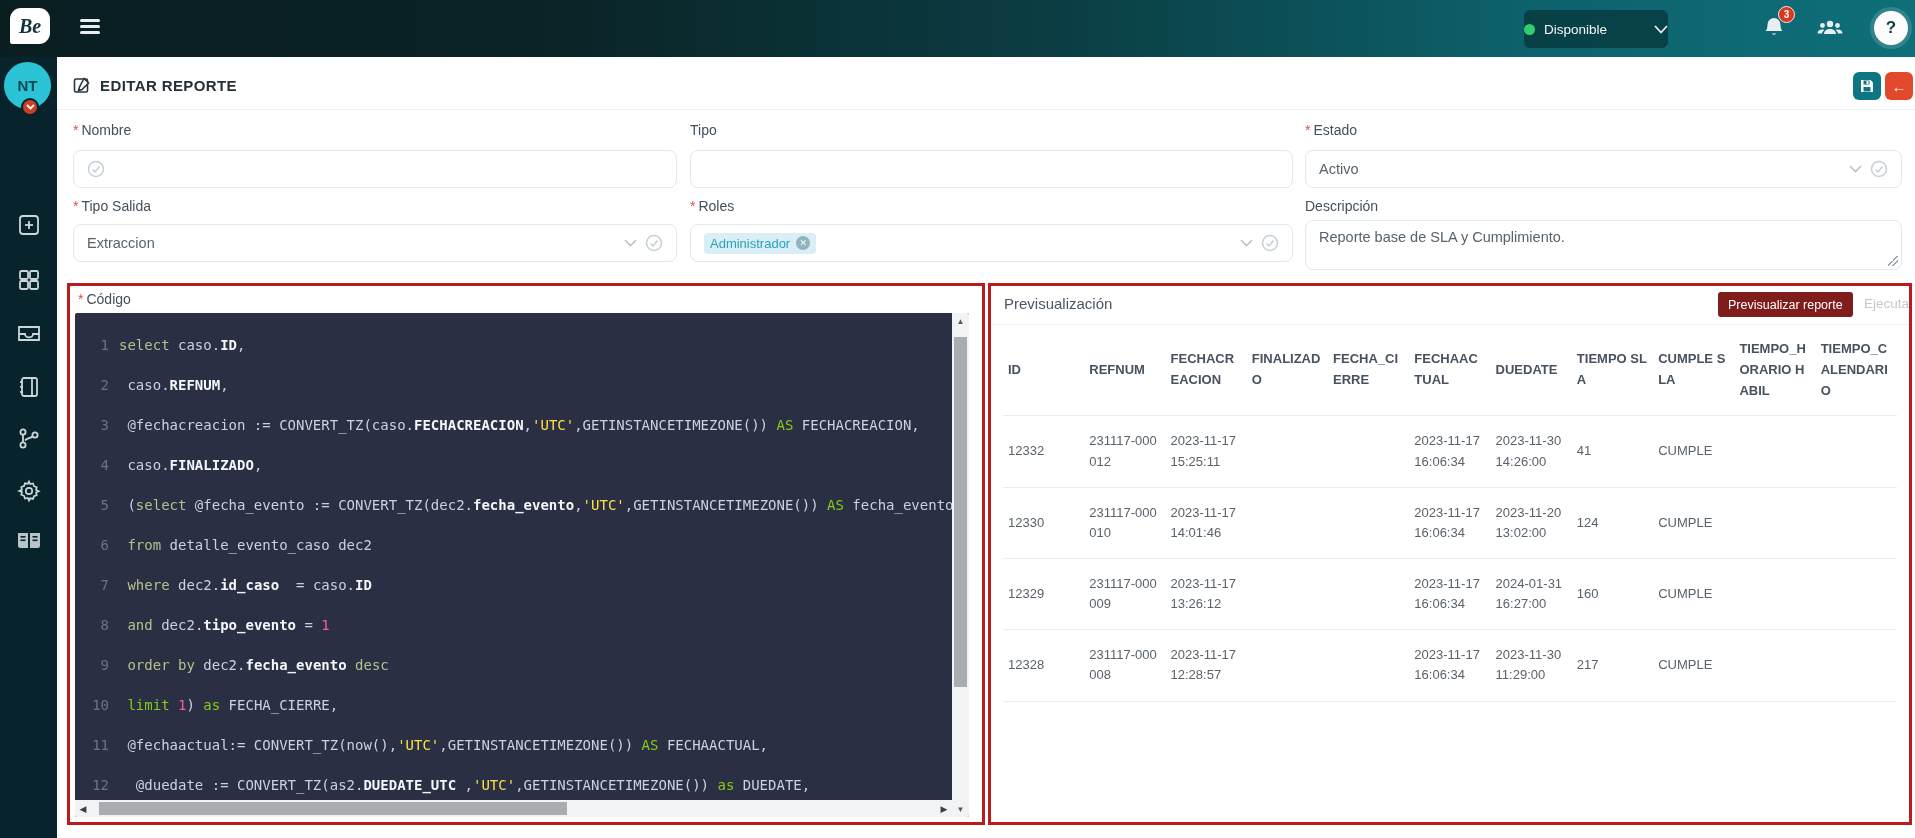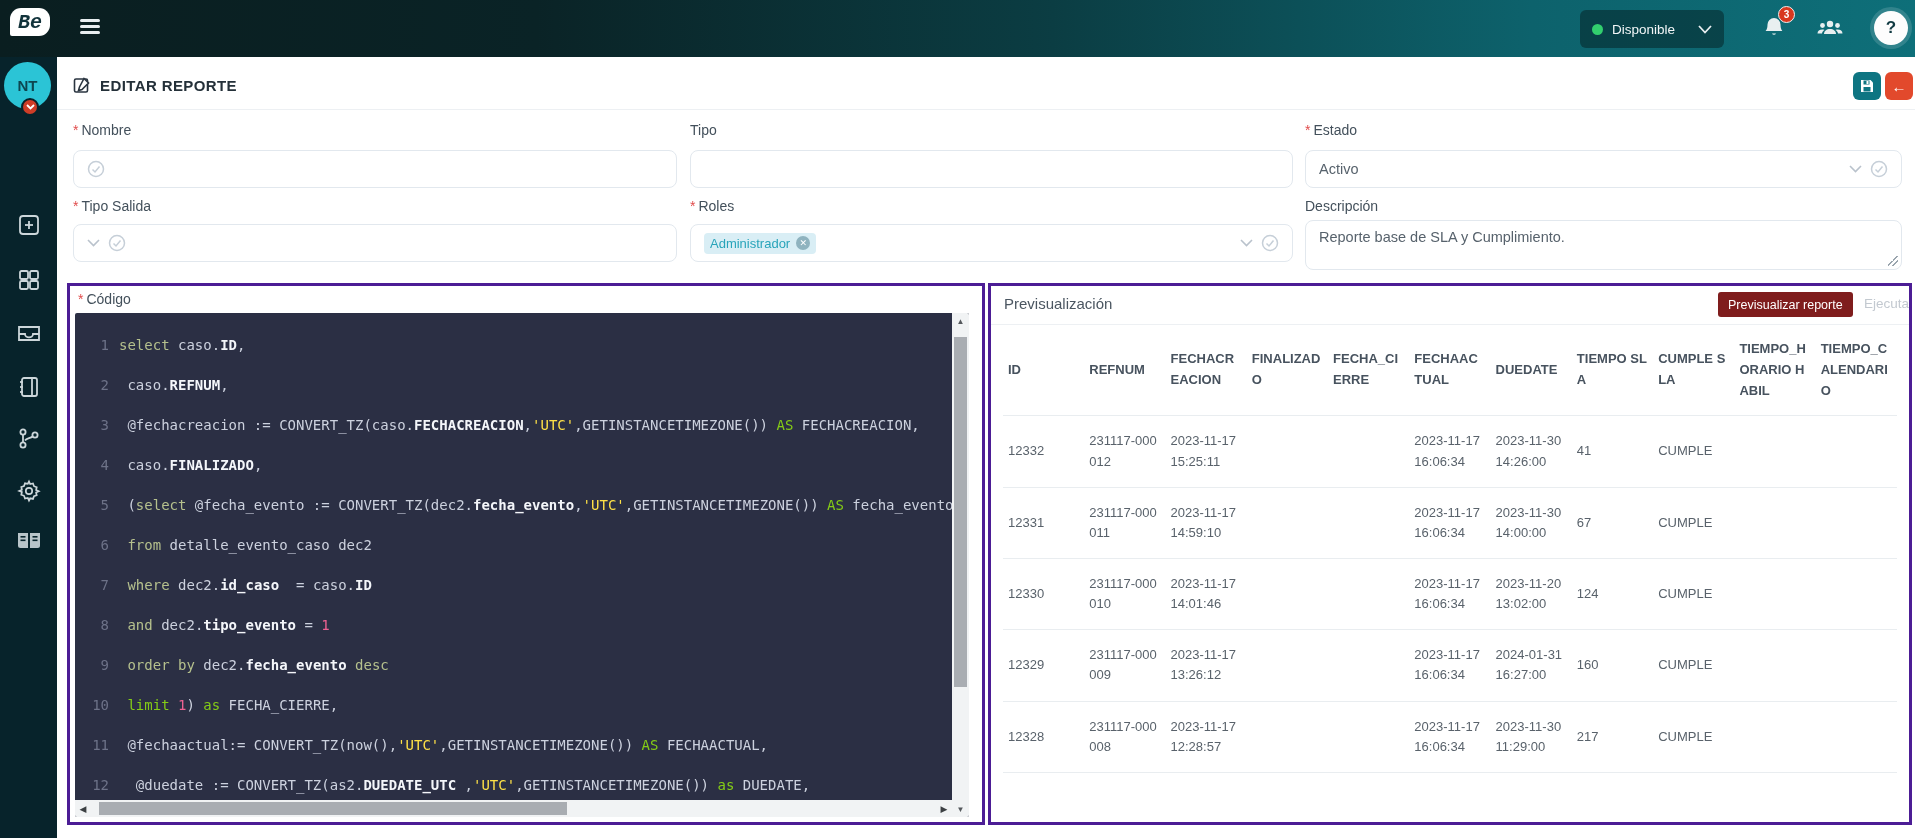--- a/index.html
+++ b/index.html
@@ -3,28 +3,28 @@
 <meta charset="utf-8">
 <style>
   * { margin:0; padding:0; box-sizing:border-box; }
   html,body { width:1915px; height:838px; overflow:hidden; background:#fff;
     font-family:"Liberation Sans", sans-serif; }
   .canvas { position:relative; width:1915px; height:838px; background:#fff; }
 
   
   .topbar { position:absolute; left:0; top:0; width:1915px; height:57px;
     background:linear-gradient(90deg,#0a1e20 0%,#0a2326 28%,#0b3d43 55%,#0d626c 80%,#0e6f79 100%); }
-  .logo { position:absolute; left:10px; top:8px; width:40px; height:28px; background:#fff;
+  .logo { position:absolute; left:10px; top:8px; width:40px; height:36px; background:#fff;
     border-radius:11px 11px 11px 2px; display:flex; align-items:center; justify-content:center;
-    font-family:Liberation Mono, monospace; font-weight:bold; font-style:italic; font-size:20px; color:#12333b; }
+    font-family:Liberation Serif, serif; font-weight:bold; font-style:italic; font-size:20px; color:#12333b; }
   .hamburger { position:absolute; left:80px; top:19px; width:20px; height:16px; cursor:pointer; }
   .hamburger span { display:block; height:2.5px; background:#e8eef0; margin-bottom:3.5px; border-radius:2px; }
-  .status-pill { position:absolute; left:1580px; top:10px; width:144px; height:38px;
+  .status-pill { position:absolute; left:1524px; top:10px; width:144px; height:38px;
     background:rgba(5,36,40,.55); border-radius:6px; display:flex; align-items:center;
-    padding:0 12px; gap:9px; color:#f2f6f7; font-size:13.5px; cursor:pointer; }
+    padding:0 0; gap:9px; color:#f2f6f7; font-size:13.5px; cursor:pointer; }
   .status-dot { width:11px; height:11px; border-radius:50%; background:#32cf6e; }
   .status-pill .chev { margin-left:auto; }
   .tb-icon { position:absolute; top:14px; width:28px; height:28px; display:flex; align-items:center; justify-content:center; cursor:pointer; }
   .badge { position:absolute; left:1778px; top:6px; min-width:17px; height:17px; border-radius:9px;
     background:#d8381f; border:1.5px solid #eee; color:#fff; font-size:10px; font-weight:bold;
     display:flex; align-items:center; justify-content:center; padding:0 3px; }
   .help-circle { position:absolute; left:1874px; top:11px; width:34px; height:34px; border-radius:50%;
     background:#fdfdfd; box-shadow:0 0 0 4px rgba(255,255,255,.15); display:flex; align-items:center;
     justify-content:center; color:#113a42; font-weight:bold; font-size:17px; cursor:pointer; }
 
@@ -56,21 +56,21 @@
   .chip { background:#d9eef5; color:#28a4ba; font-size:13px; border-radius:4px; padding:3px 6px;
     display:inline-flex; align-items:center; gap:6px; }
   .chip .x { width:14px; height:14px; border-radius:50%; background:#8fb3bf; color:#fff; font-size:9px;
     display:flex; align-items:center; justify-content:center; cursor:pointer; }
   .textarea { position:absolute; border:1px solid #e2e8ee; border-radius:8px; background:#fff;
     padding:8px 13px; font-size:14.5px; color:#57626c; }
   .resize-h { position:absolute; right:3px; bottom:3px; width:10px; height:10px;
     background:linear-gradient(135deg,transparent 45%,#9aa5ae 45%,#9aa5ae 52%,transparent 52%,transparent 68%,#9aa5ae 68%,#9aa5ae 76%,transparent 76%); }
 
   
-  .annot { position:absolute; border:3px solid #4c1d95; background:#fff; }
+  .annot { position:absolute; border:3px solid #b91c1c; background:#fff; }
   .annot-left  { left:67px;  top:283px; width:918px; height:542px; }
   .annot-right { left:988px; top:283px; width:924px; height:542px; overflow:hidden; }
 
   
   .code-label { position:absolute; left:8px; top:5px; font-size:14px; color:#43505b; }
   .editor { position:absolute; left:5px; top:27px; width:894px; height:504px; background:#2b2f44;
     border-radius:2px; overflow:hidden; cursor:text; }
   .code-lines { position:absolute; left:0; top:0; right:17px; bottom:0; }
   .code-line { position:absolute; left:0; width:100%; height:40px; line-height:40px; white-space:pre;
     font-family:"DejaVu Sans Mono", monospace; font-size:14px; color:#ccd1de; }
@@ -258,20 +258,21 @@
         <circle cx="9" cy="9" r="7.5"></circle>
         <polyline points="5.5,9.5 8,12 12.5,6.5"></polyline>
       </svg>
   </div>
 
   <div class="f-label" style="left:73px; top:198px;"><span class="req">*</span><span>Tipo Salida</span></div>
   <div class="f-label" style="left:690px; top:198px;"><span class="req">*</span><span>Roles</span></div>
   <div class="f-label" style="left:1305px; top:198px;"><span>Descripción</span></div>
 
   <div class="field" style="left:73px; top:224px; width:604px;">
+    <span class="grow">Extraccion</span>
     <svg width="13" height="8" viewBox="0 0 13 8">
         <polyline points="1,1 6.5,6.5 12,1" fill="none" stroke="#b9c2cc" stroke-width="1.6"></polyline>
       </svg>
     <svg width="18" height="18" viewBox="0 0 18 18" fill="none" stroke="#c6cfd8" stroke-width="1.5">
         <circle cx="9" cy="9" r="7.5"></circle>
         <polyline points="5.5,9.5 8,12 12.5,6.5"></polyline>
       </svg>
   </div>
   <div class="field" style="left:690px; top:224px; width:603px;justify-content:center;">
     <span class="chip">
@@ -352,33 +353,20 @@
             <td></td>
             <td></td>
             <td>2023-11-17 16:06:34</td>
             <td>2023-11-30 14:26:00</td>
             <td>41</td>
             <td>CUMPLE</td>
             <td></td>
             <td></td>
           </tr>
           <tr>
-            <td>12331</td>
-            <td>231117-000011</td>
-            <td>2023-11-17 14:59:10</td>
-            <td></td>
-            <td></td>
-            <td>2023-11-17 16:06:34</td>
-            <td>2023-11-30 14:00:00</td>
-            <td>67</td>
-            <td>CUMPLE</td>
-            <td></td>
-            <td></td>
-          </tr>
-          <tr>
             <td>12330</td>
             <td>231117-000010</td>
             <td>2023-11-17 14:01:46</td>
             <td></td>
             <td></td>
             <td>2023-11-17 16:06:34</td>
             <td>2023-11-20 13:02:00</td>
             <td>124</td>
             <td>CUMPLE</td>
             <td></td>

